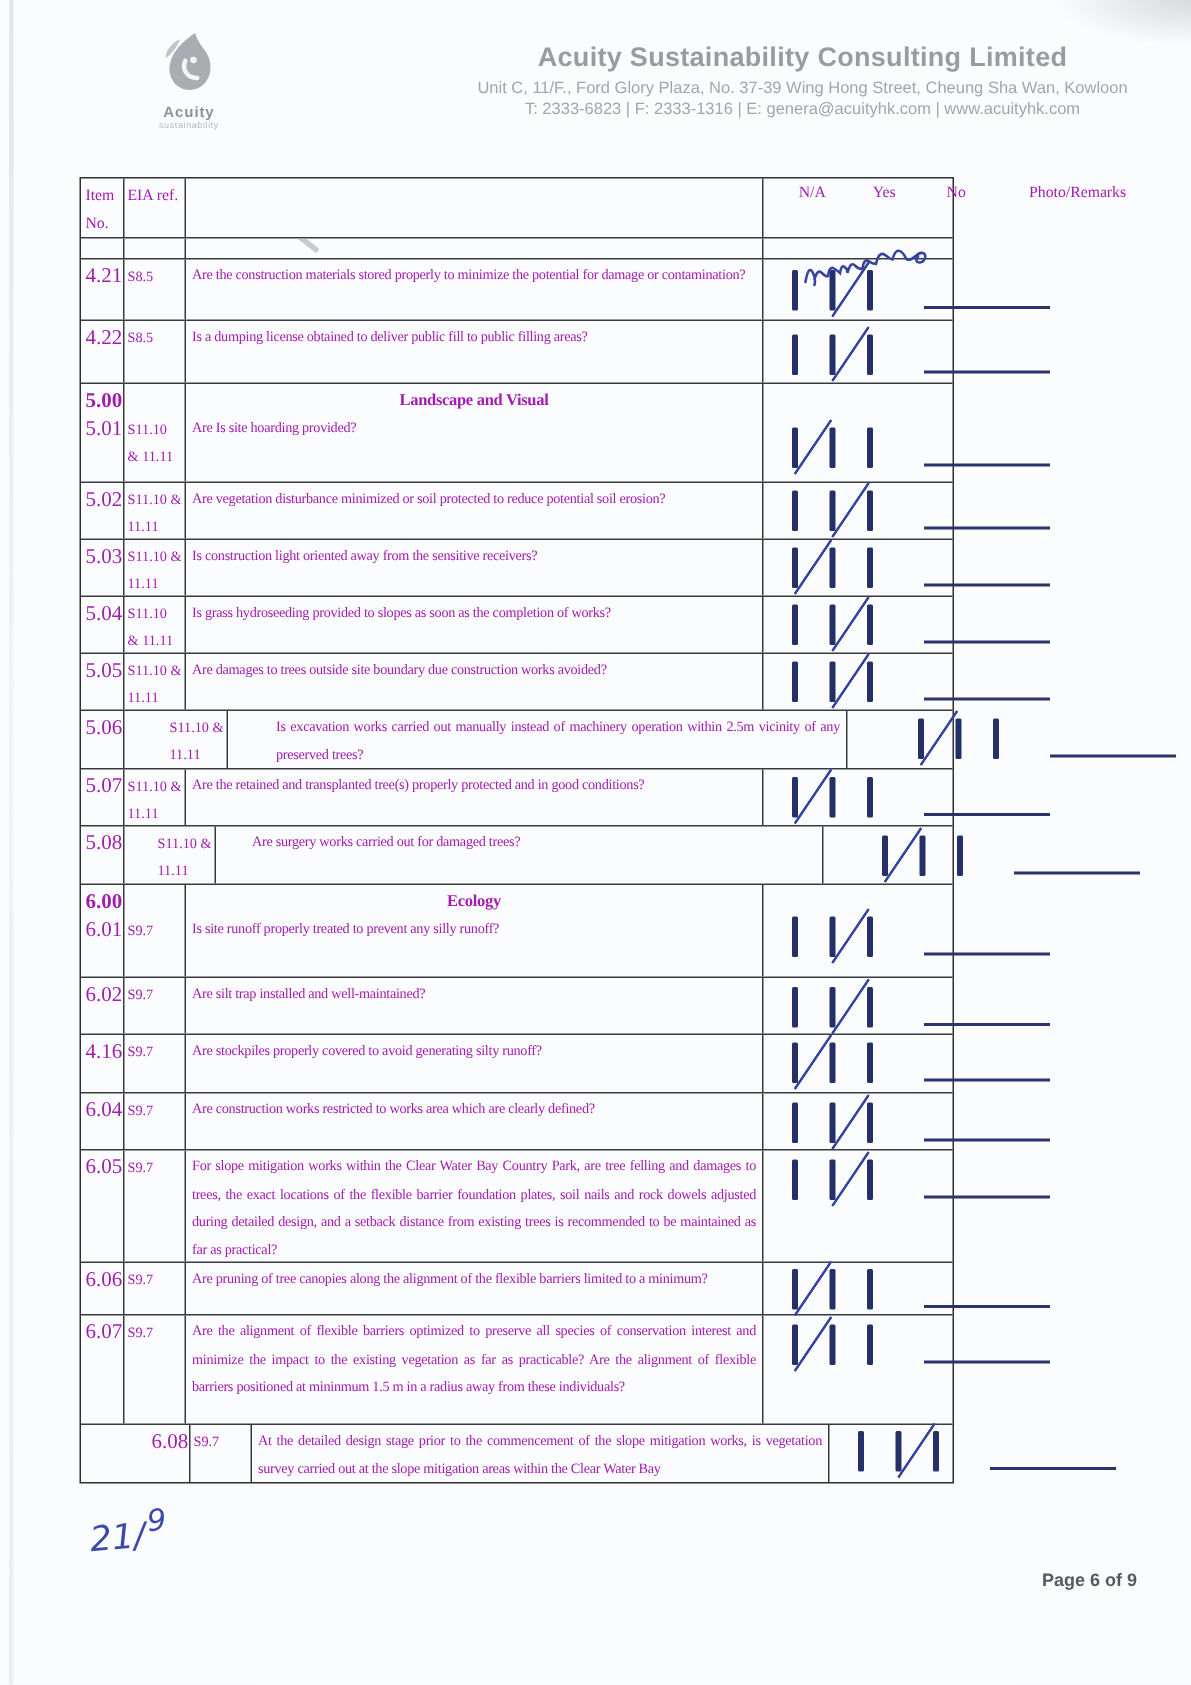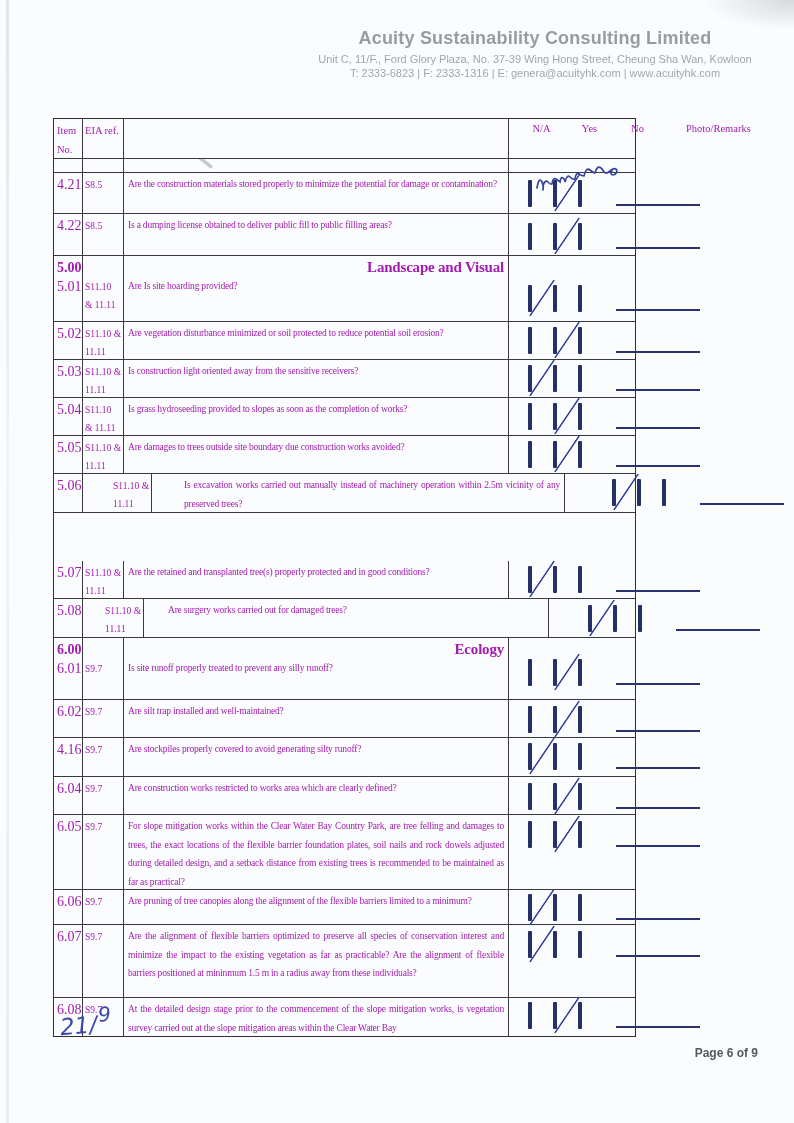--- a/index.html
+++ b/index.html
@@ -24,21 +24,21 @@
     font-family:"Liberation Serif",serif;color:#a21caf;box-sizing:border-box;background:transparent;}
   .trow{display:flex;border-bottom:1.4px solid #3a3a3e;box-sizing:border-box;position:relative;}
   .trow:last-child{border-bottom:none;}
   .cell{box-sizing:border-box;border-right:1.3px solid #3a3a3e;position:relative;overflow:visible;}
   .c-item{width:29px;font-size:14px;line-height:19px;padding:2px 0 0 3px;}
   .c-item .b{font-weight:bold;}
   .c-ref{width:41px;font-size:9.5px;line-height:18px;padding:3px 0 0 2px;white-space:nowrap;z-index:2;}
   .c-ref.low{padding-top:22px;}
   .c-q{width:385px;font-size:9.5px;letter-spacing:-0.2px;line-height:18.5px;
     padding:2px 4px 0 4px;text-align:justify;overflow:hidden;}
-  .c-q .sec{font-weight:bold;text-align:right;font-size:15px;}
+  .c-q .sec{font-weight:bold;text-align:center;font-size:11px;}
   .c-box{flex:1;border-right:none;}
   .hdr .c-item,.hdr .c-ref{font-size:10.5px;}
   .hdr .c-box{font-size:10.5px;}
   .hdr-labels{position:absolute;left:19px;top:4px;display:flex;align-items:flex-start;}
   .hdr-labels .hl{width:27px;text-align:center;margin-right:21px;}
   .hdr-labels .hphoto{margin-left:14px;}
   .boxwrap{position:absolute;left:19px;right:6px;display:flex;align-items:flex-end;}
   .cb{width:27px;height:27px;box-sizing:border-box;border:2px solid #253069;margin-right:21px;
     position:relative;border-radius:1px;background:rgba(255,255,255,.0);}
   .cb.checked::after{content:"";position:absolute;left:-10px;top:10px;width:44px;
@@ -53,20 +53,32 @@
   .hand-date .sup{position:relative;top:-10px;margin-left:2px;font-size:20px;}
   .page-label{position:absolute;right:36px;top:1046px;font-size:12px;font-weight:bold;color:#55585c;}
 </style>
 </head>
 <body>
 
 <div class="page">
   <div class="scan-edge-left"></div>
   <div class="scan-smudge-tr"></div>
 
+  <div class="logo">
+    <span>
+      <svg width="52" height="44" viewBox="0 0 52 44">
+        <path d="M30 2 C18 10 11 20 13.5 30 C16 39 26 42.5 33.5 38 C41.5 33 42.5 21.5 36.5 13.5 C34 10.5 31.5 6.5 30 2 Z" fill="#a9adb2"></path>
+        <path d="M20 6 C14 9 10 14 10.5 19 C14 16 18 12 20 6 Z" fill="#c2c6ca"></path>
+        <path d="M23.5 20.5 c-2.5 6 1.5 11.5 8 11.5" stroke="#f4f5f6" stroke-width="3" fill="none" stroke-linecap="round"></path>
+        <circle cx="29" cy="20" r="2.2" fill="#f4f5f6"></circle>
+      </svg>
+    </span>
+    <div class="lname">Acuity</div>
+    <div class="lsub">sustainability</div>
+  </div>
   <div class="company">
     <div class="cname">Acuity Sustainability Consulting Limited</div>
     <div class="addr">Unit C, 11/F., Ford Glory Plaza, No. 37-39 Wing Hong Street, Cheung Sha Wan, Kowloon</div>
     <div class="contact">T: 2333-6823 | F: 2333-1316 | E: genera@acuityhk.com | www.acuityhk.com</div>
   </div>
 
 
   <div class="tbl">
     <div class="trow hdr" style="height:40px">
       <div class="cell c-item">
@@ -268,21 +280,21 @@
     <div class="cell c-box">
       <div class="boxwrap" style="top: 5px;">
         <span class="cb cb-na checked"></span>
         <span class="cb cb-yes"></span>
         <span class="cb cb-no"></span>
         <span class="remark-line"></span>
 
       </div>
     </div>
   </div>
-        <div class="trow" style="height: 38px; margin-top: 48px;">
+        <div class="trow" style="height: 38px;">
     <div class="cell c-item">
       <div class="itm1">5.07</div>
       <div class="itm2"></div>
     </div>
     <div class="cell c-ref">
             <div>S11.10 &amp;</div>
             <div>11.11</div>
           </div>
     <div class="cell c-q">
             <div class="qt">Are the retained and transplanted tree(s) properly protected and in good conditions?</div>
@@ -460,21 +472,21 @@
     <div class="cell c-box">
       <div class="boxwrap" style="top: 6px;">
         <span class="cb cb-na checked"></span>
         <span class="cb cb-yes"></span>
         <span class="cb cb-no"></span>
         <span class="remark-line"></span>
 
       </div>
     </div>
   </div>
-        <div class="trow" style="height: 38px;">
+        <div class="trow" style="height: 38px; margin-left: 44px;">
     <div class="cell c-item">
       <div class="itm1">6.08</div>
       <div class="itm2"></div>
     </div>
     <div class="cell c-ref">
             <div>S9.7</div>
           </div>
     <div class="cell c-q">
             <div class="qt">At the detailed design stage prior to the commencement of the slope mitigation works, is vegetation survey carried out at the slope mitigation areas within the Clear Water Bay</div>
           </div>

